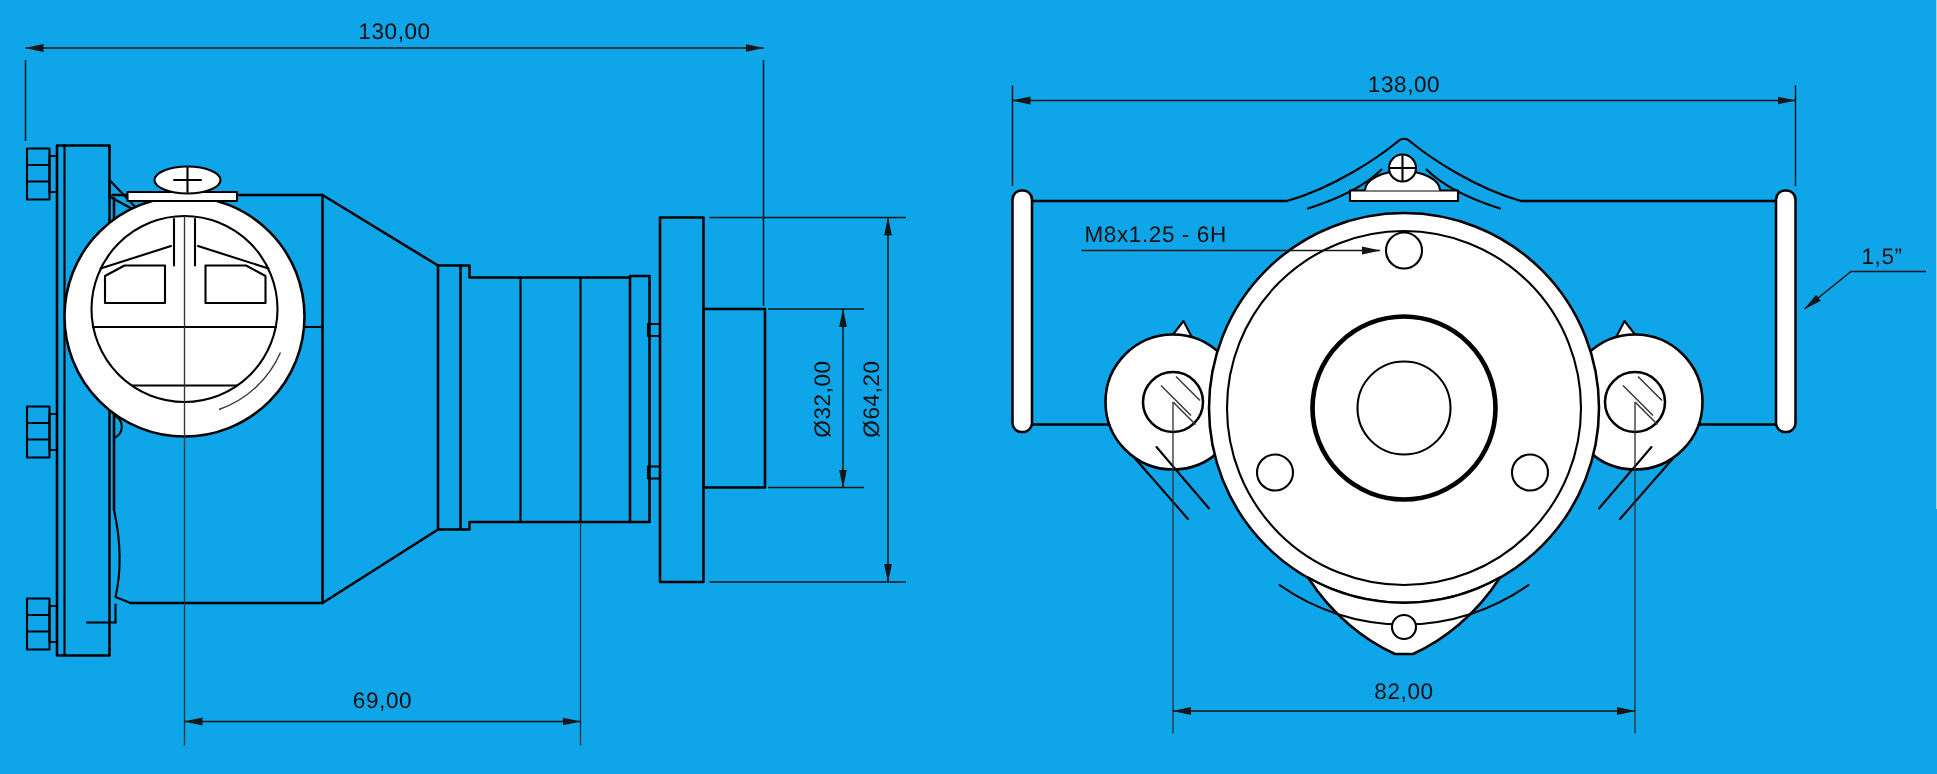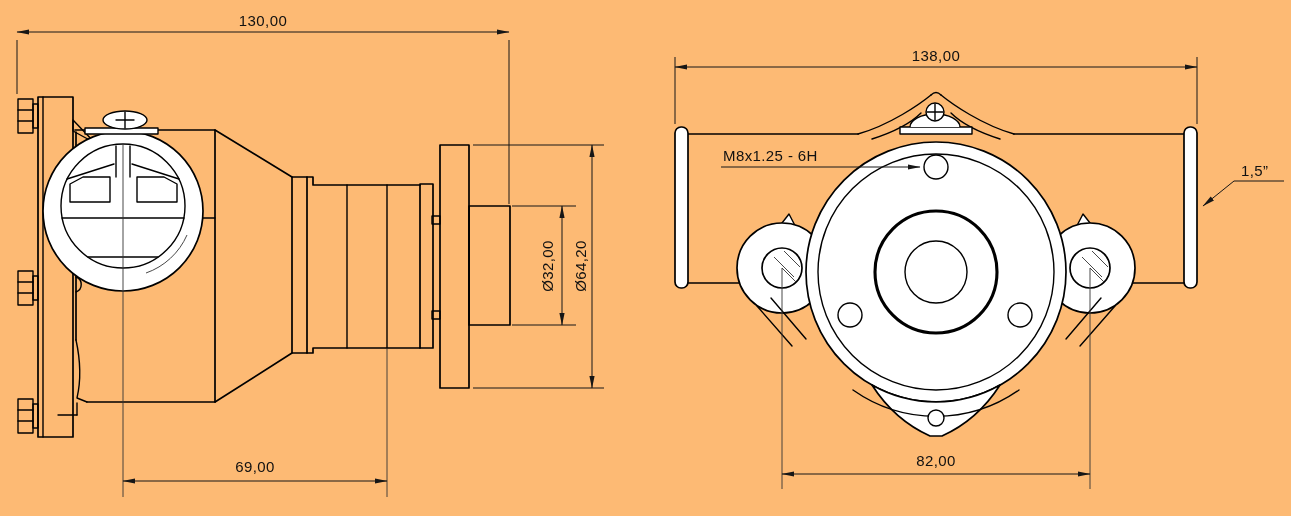--- a/index.html
+++ b/index.html
@@ -1,16 +1,16 @@
 <!DOCTYPE html>
 <html><head>
 <meta charset="utf-8">
 <style>
   html,body{margin:0;padding:0;background:#ffffff;}
-  .stage{width:1291px;height:516px;background:#fdba74;position:relative;overflow:hidden;
+  .stage{width:1291px;height:516px;background:#0ea5e9;position:relative;overflow:hidden;
          font-family:"Liberation Sans",sans-serif;}
   svg{display:block}
   
   .o  {stroke:#000;stroke-width:1.7;fill:none;stroke-linecap:round;stroke-linejoin:round}
   .of {stroke:#000;stroke-width:1.7;fill:#fff;stroke-linejoin:round}
   .i  {stroke:#000;stroke-width:1.4;fill:none;stroke-linecap:round;stroke-linejoin:round}
   .if {stroke:#000;stroke-width:1.4;fill:#fff;stroke-linejoin:round}
   .th {stroke:#000;stroke-width:3.1;fill:none}
   
   .d  {stroke:#161616;stroke-width:1;fill:none}

